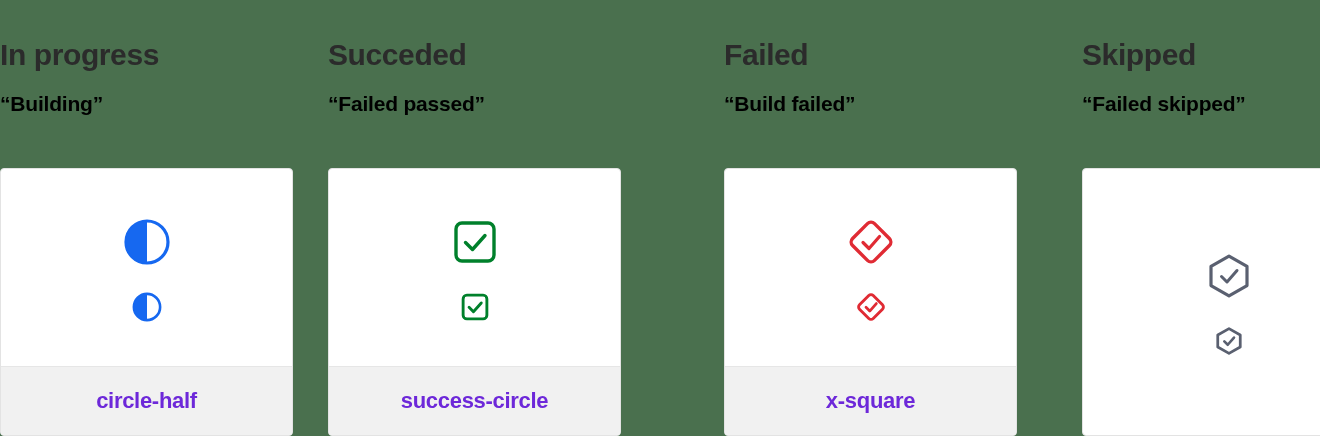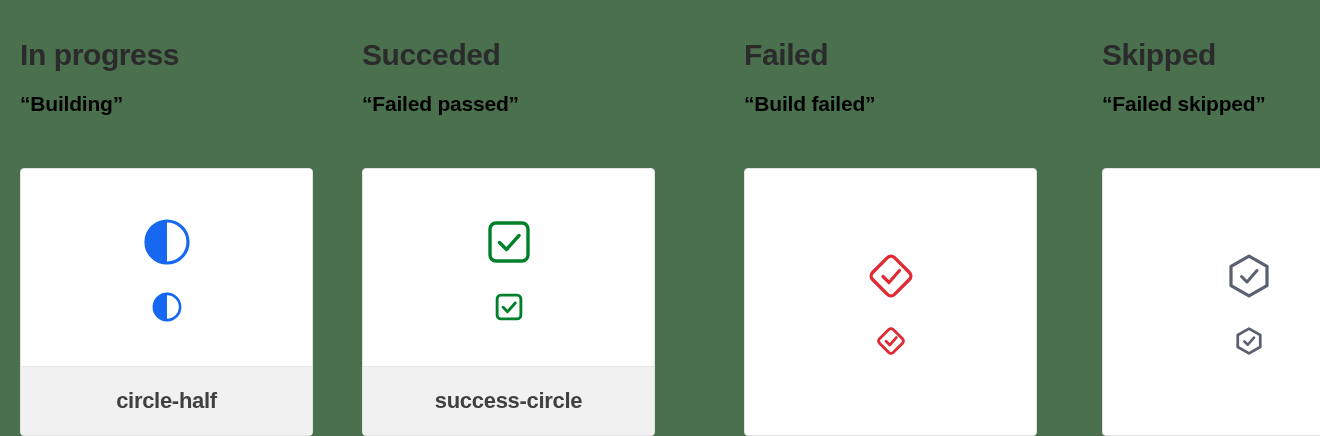--- a/index.html
+++ b/index.html
@@ -19,24 +19,23 @@
     left: 0;
     top: 0;
     width: 1320px;
     height: 436px;
   }
   .col {
     position: absolute;
     top: 0;
     width: 293px;
     height: 436px;
-    margin-left: 20px;
   }
   .col-0 { left: 0px; }
-  .col-1 { left: 342px; }
+  .col-1 { left: 328px; }
   .col-2 { left: 724px; }
   .col-3 { left: 1082px; }
 
   .col-head {
     position: absolute;
     left: 0;
     top: 0;
     width: 293px;
   }
   .title {
@@ -98,21 +97,21 @@
     height: 68px;
     background: #f1f1f1;
     border-top: 1px solid #e6e6e6;
     display: flex;
     align-items: center;
     justify-content: center;
   }
   .foot-label {
     font-size: 22px;
     font-weight: bold;
-    color: #404040;
+    color: #6d28d9;
     letter-spacing: -0.3px;
     white-space: nowrap;
   }
 </style>
 </head>
 <body>
 
 <div class="board">
 
   <div class="col col-0">
@@ -184,20 +183,23 @@
         </div>
         <div class="icon-slot">
           <svg class="icon-sm" viewBox="0 0 48 48" xmlns="http://www.w3.org/2000/svg">
             <g transform="rotate(45 24 24)">
               <rect x="8.5" y="8.5" width="31" height="31" rx="5" ry="5" fill="none" stroke="#e02b34" stroke-width="4.6"></rect>
             </g>
             <path d="M16 24.5 L22 30.5 L32.5 18.5" fill="none" stroke="#e02b34" stroke-width="4.4" stroke-linecap="round" stroke-linejoin="round"></path>
           </svg>
         </div>
       </div>
+      <div class="card-foot">
+        <span class="foot-label">x-square</span>
+      </div>
     </div>
   </div>
 
   <div class="col col-3">
     <div class="col-head">
       <div class="title">Skipped</div>
       <div class="subtitle">“Failed skipped”</div>
     </div>
     <div class="card">
       <div class="card-body">

